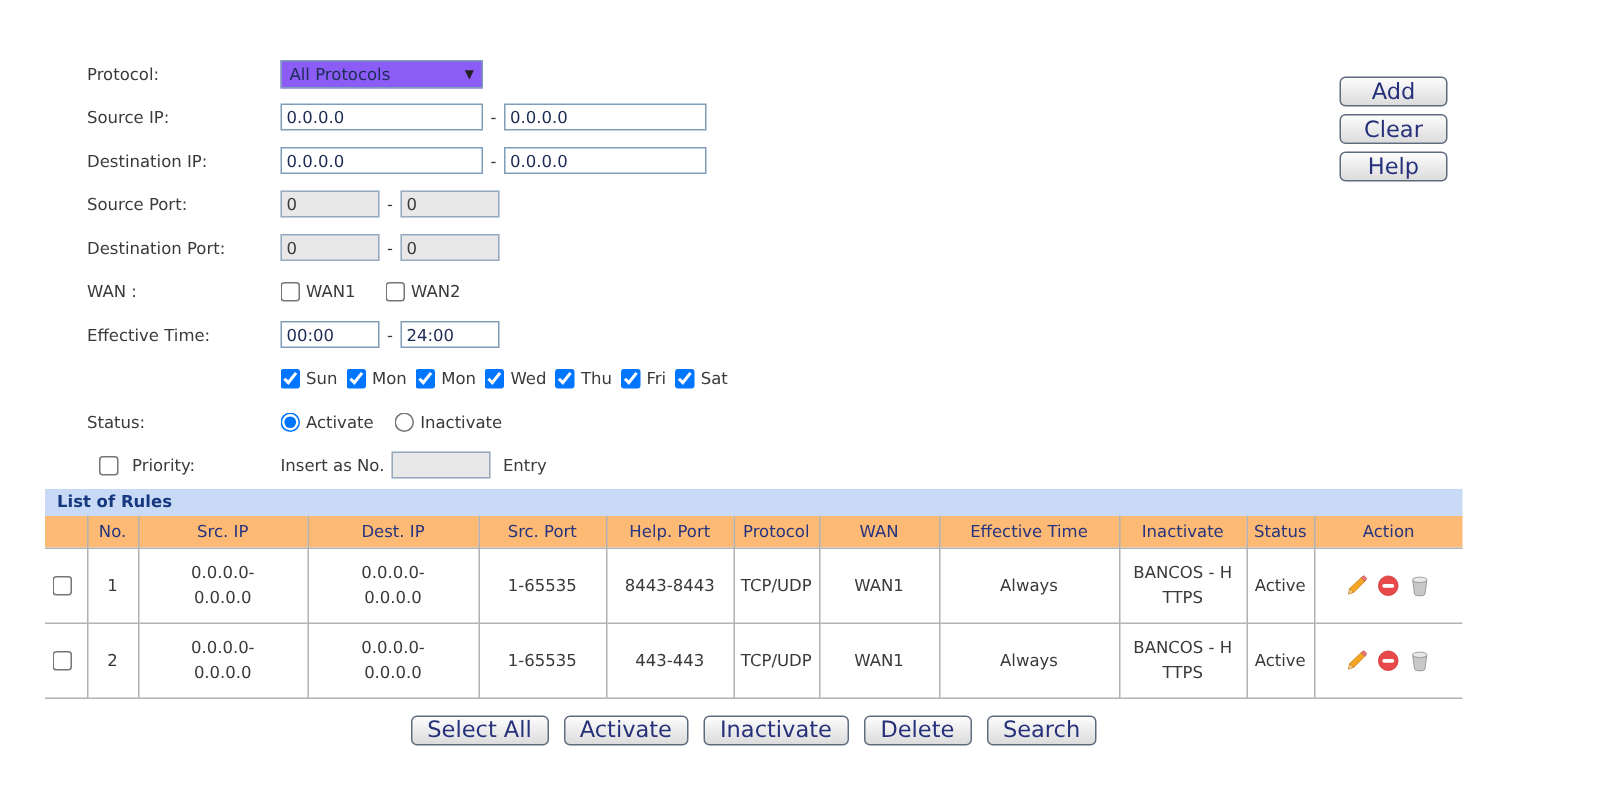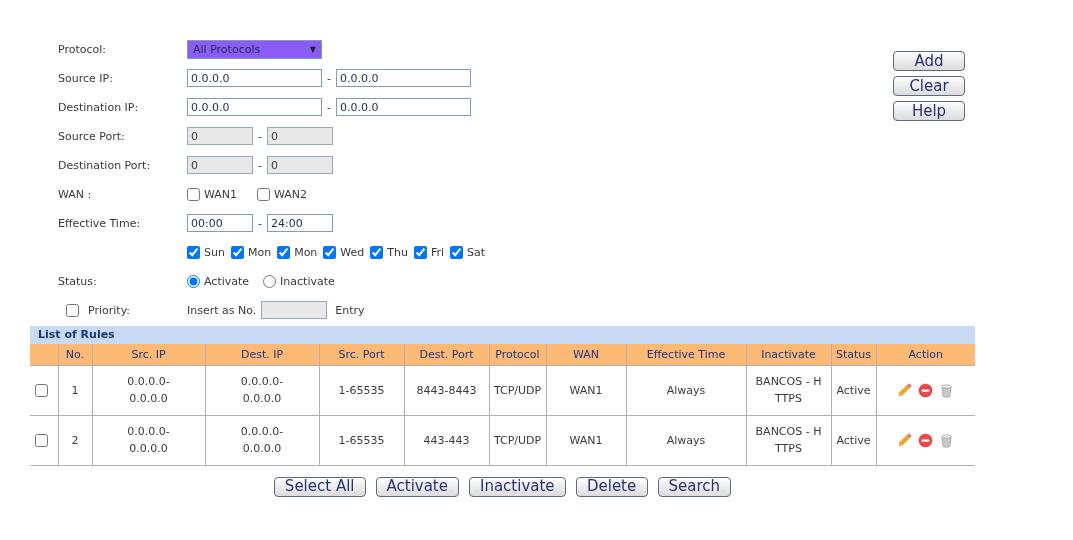--- a/index.html
+++ b/index.html
@@ -229,21 +229,21 @@
         <col style="width:45px">
         <col style="width:99px">
     </colgroup>
     <thead>
       <tr>
         <th></th>
         <th>No.</th>
         <th>Src. IP</th>
         <th>Dest. IP</th>
         <th>Src. Port</th>
-        <th>Dest. Port</th>
+        <th>Help. Port</th>
         <th>Protocol</th>
         <th>WAN</th>
         <th>Effective Time</th>
         <th>Inactivate</th>
         <th>Status</th>
         <th>Action</th>
       </tr>
     </thead>
     <tbody>
       <tr>

